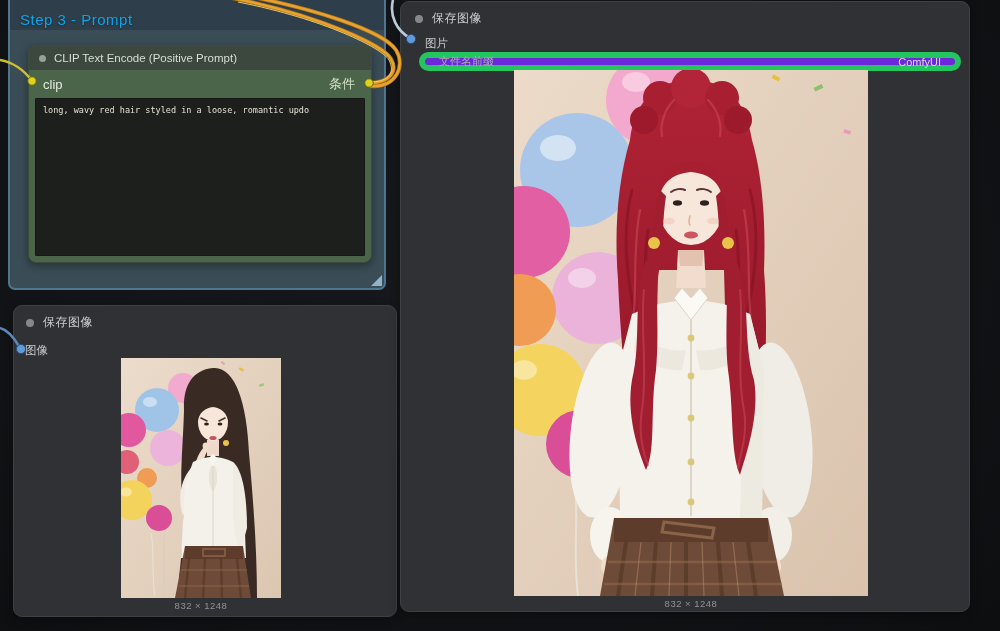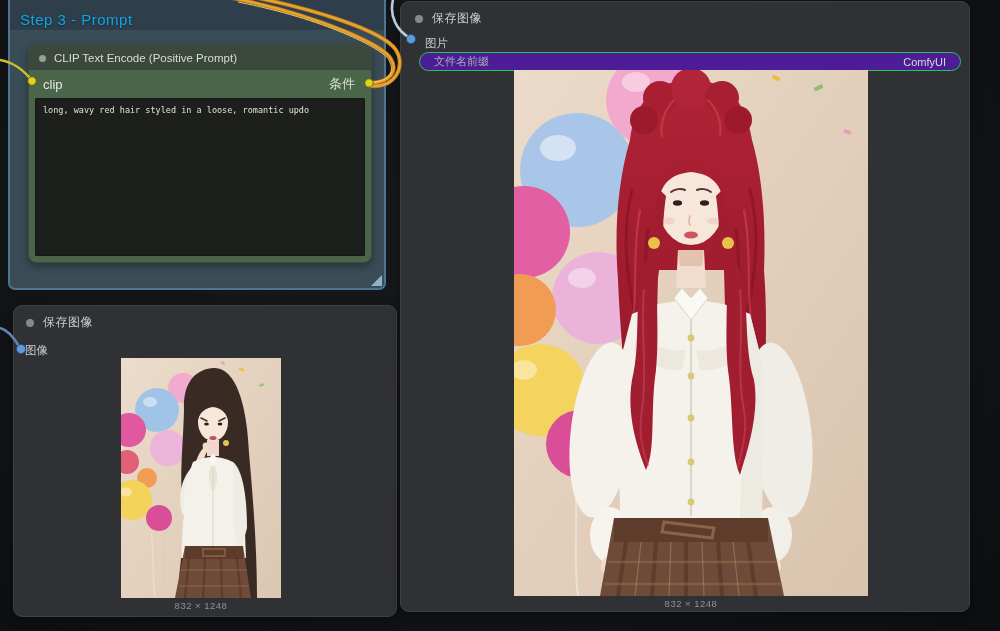--- a/index.html
+++ b/index.html
@@ -63,21 +63,21 @@
     font-family:"DejaVu Sans Mono", monospace; font-size:8.5px; color:#e4e1d4;
     line-height:1.35; white-space:pre-wrap;
   }
   
   .preview-node { left:13px; top:305px; width:384px; height:312px; }
   .slot-row { display:flex; align-items:center; padding:8px 0 0 11px; }
   
   .save-node { left:400px; top:1px; width:570px; height:611px; }
   .pill {
     position:absolute; left:18px; right:8px; top:50px; height:19px;
-    background:#4c1d95; border:1px solid #22c55e; border-radius:10px;
+    background:#6d28d9; border:6px solid #22c55e; border-radius:10px;
     display:flex; align-items:center; justify-content:space-between; padding:0 14px;
   }
   .pill-label { font-size:11px; color:#a8adb2; }
   .pill-value { font-size:11px; color:#d8dbde; }
   .imgframe { position:absolute; background:#0c0c0c; }
   .imgframe svg { display:block; width:100%; height:100%; }
   .img-caption { position:absolute; left:0; right:0; }
   
   .wires { position:absolute; inset:0; pointer-events:none; z-index:30; }
   .node, .group { z-index:10; }

